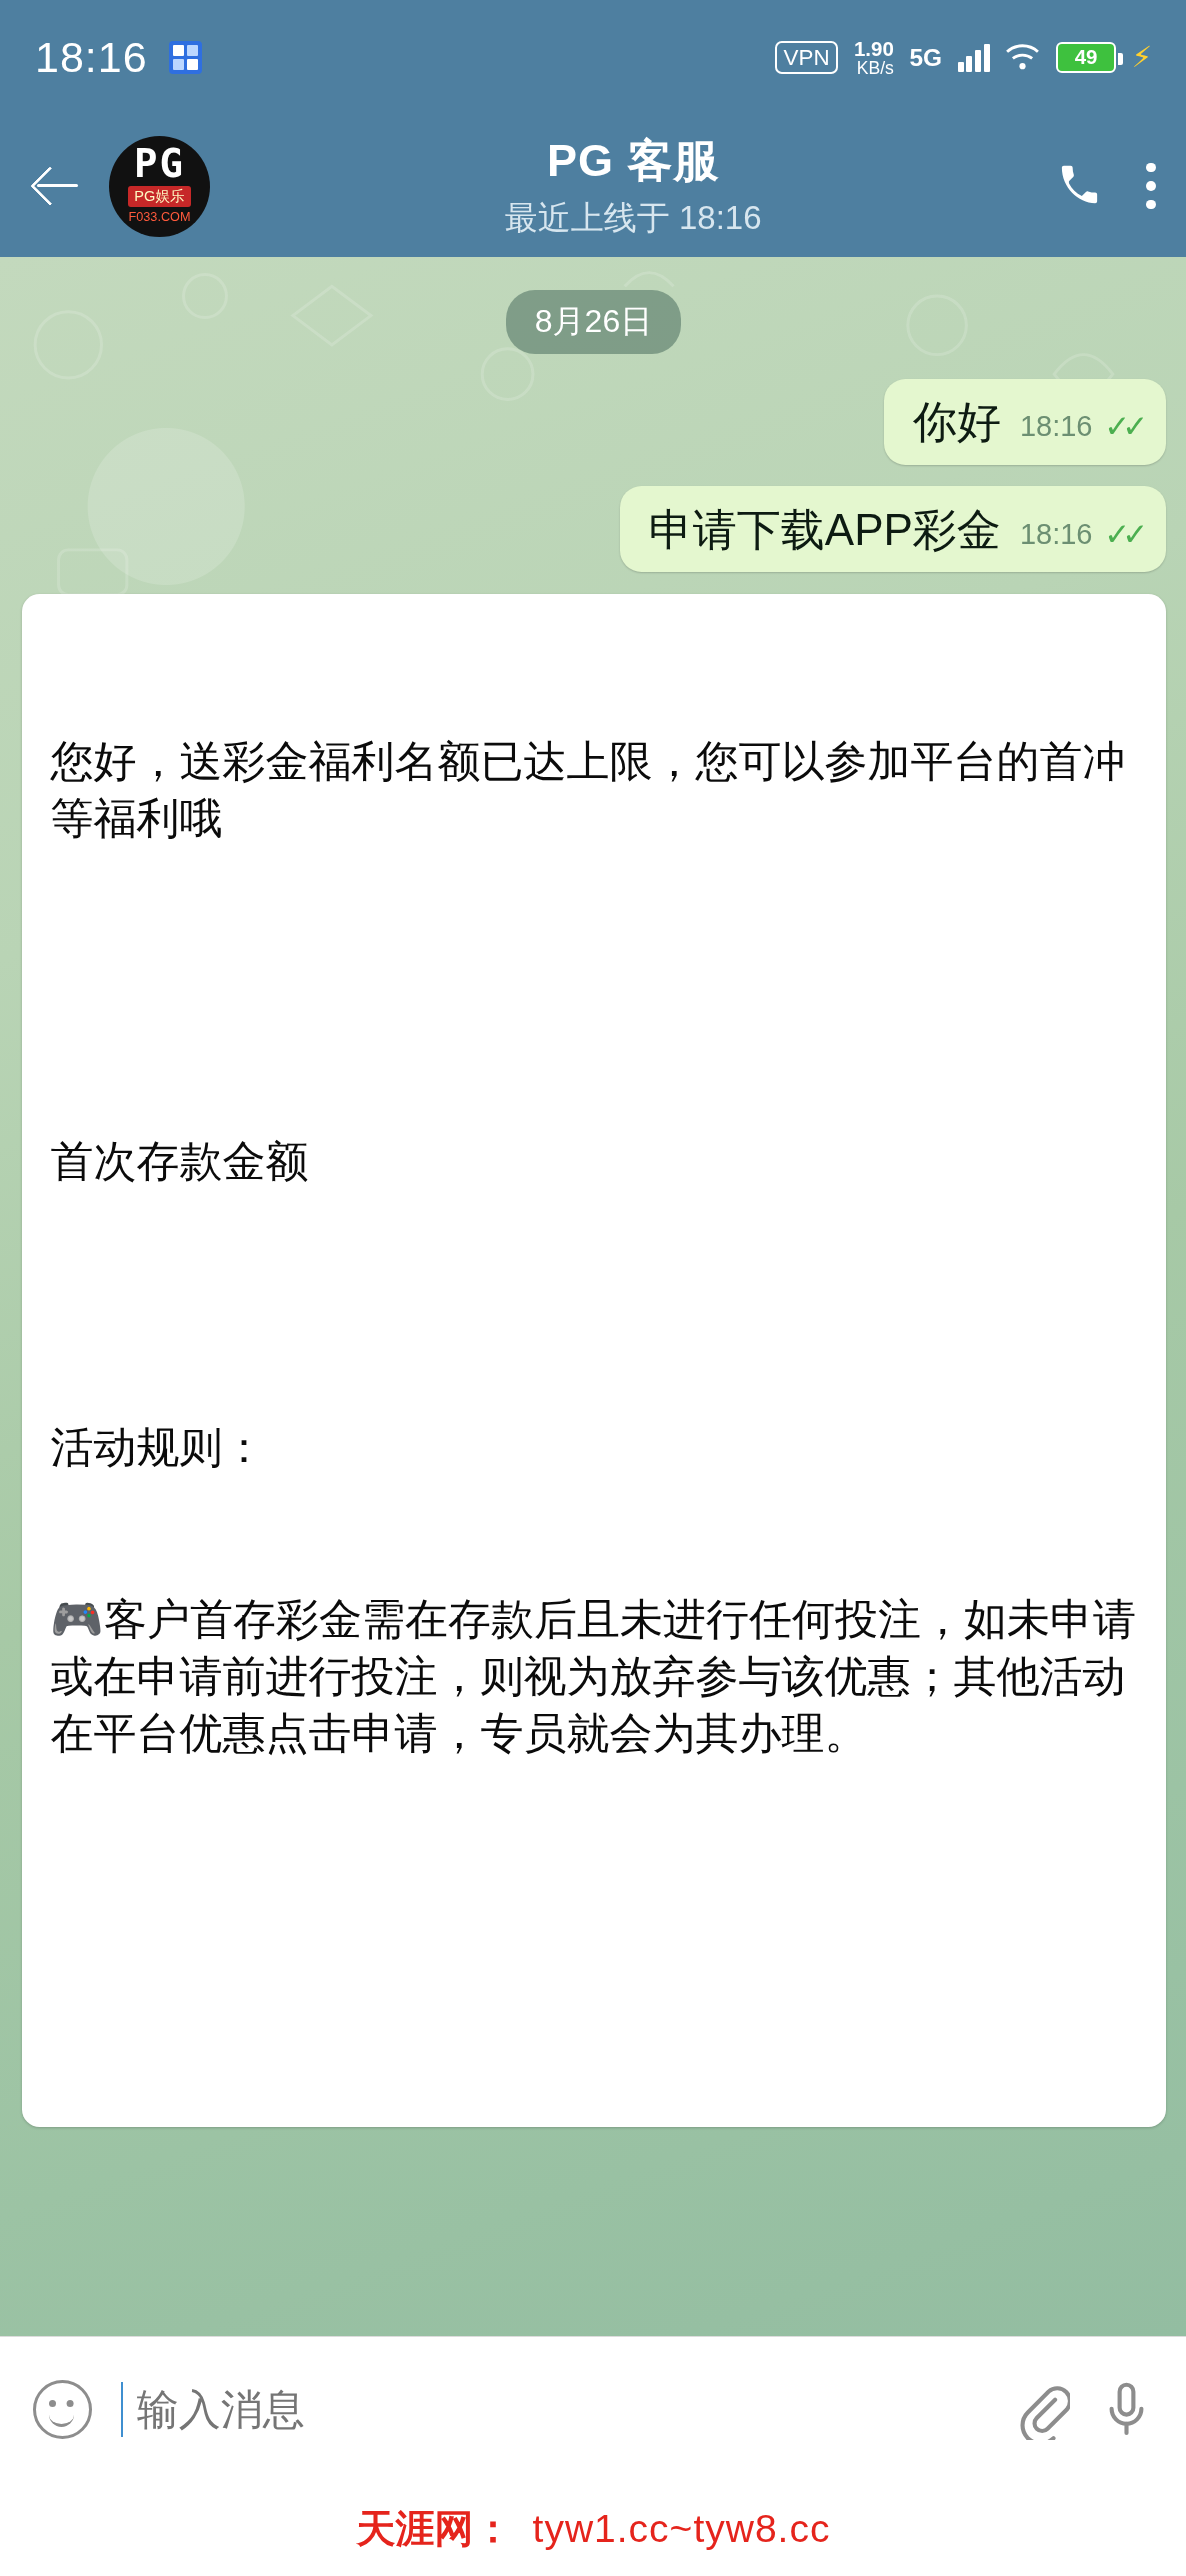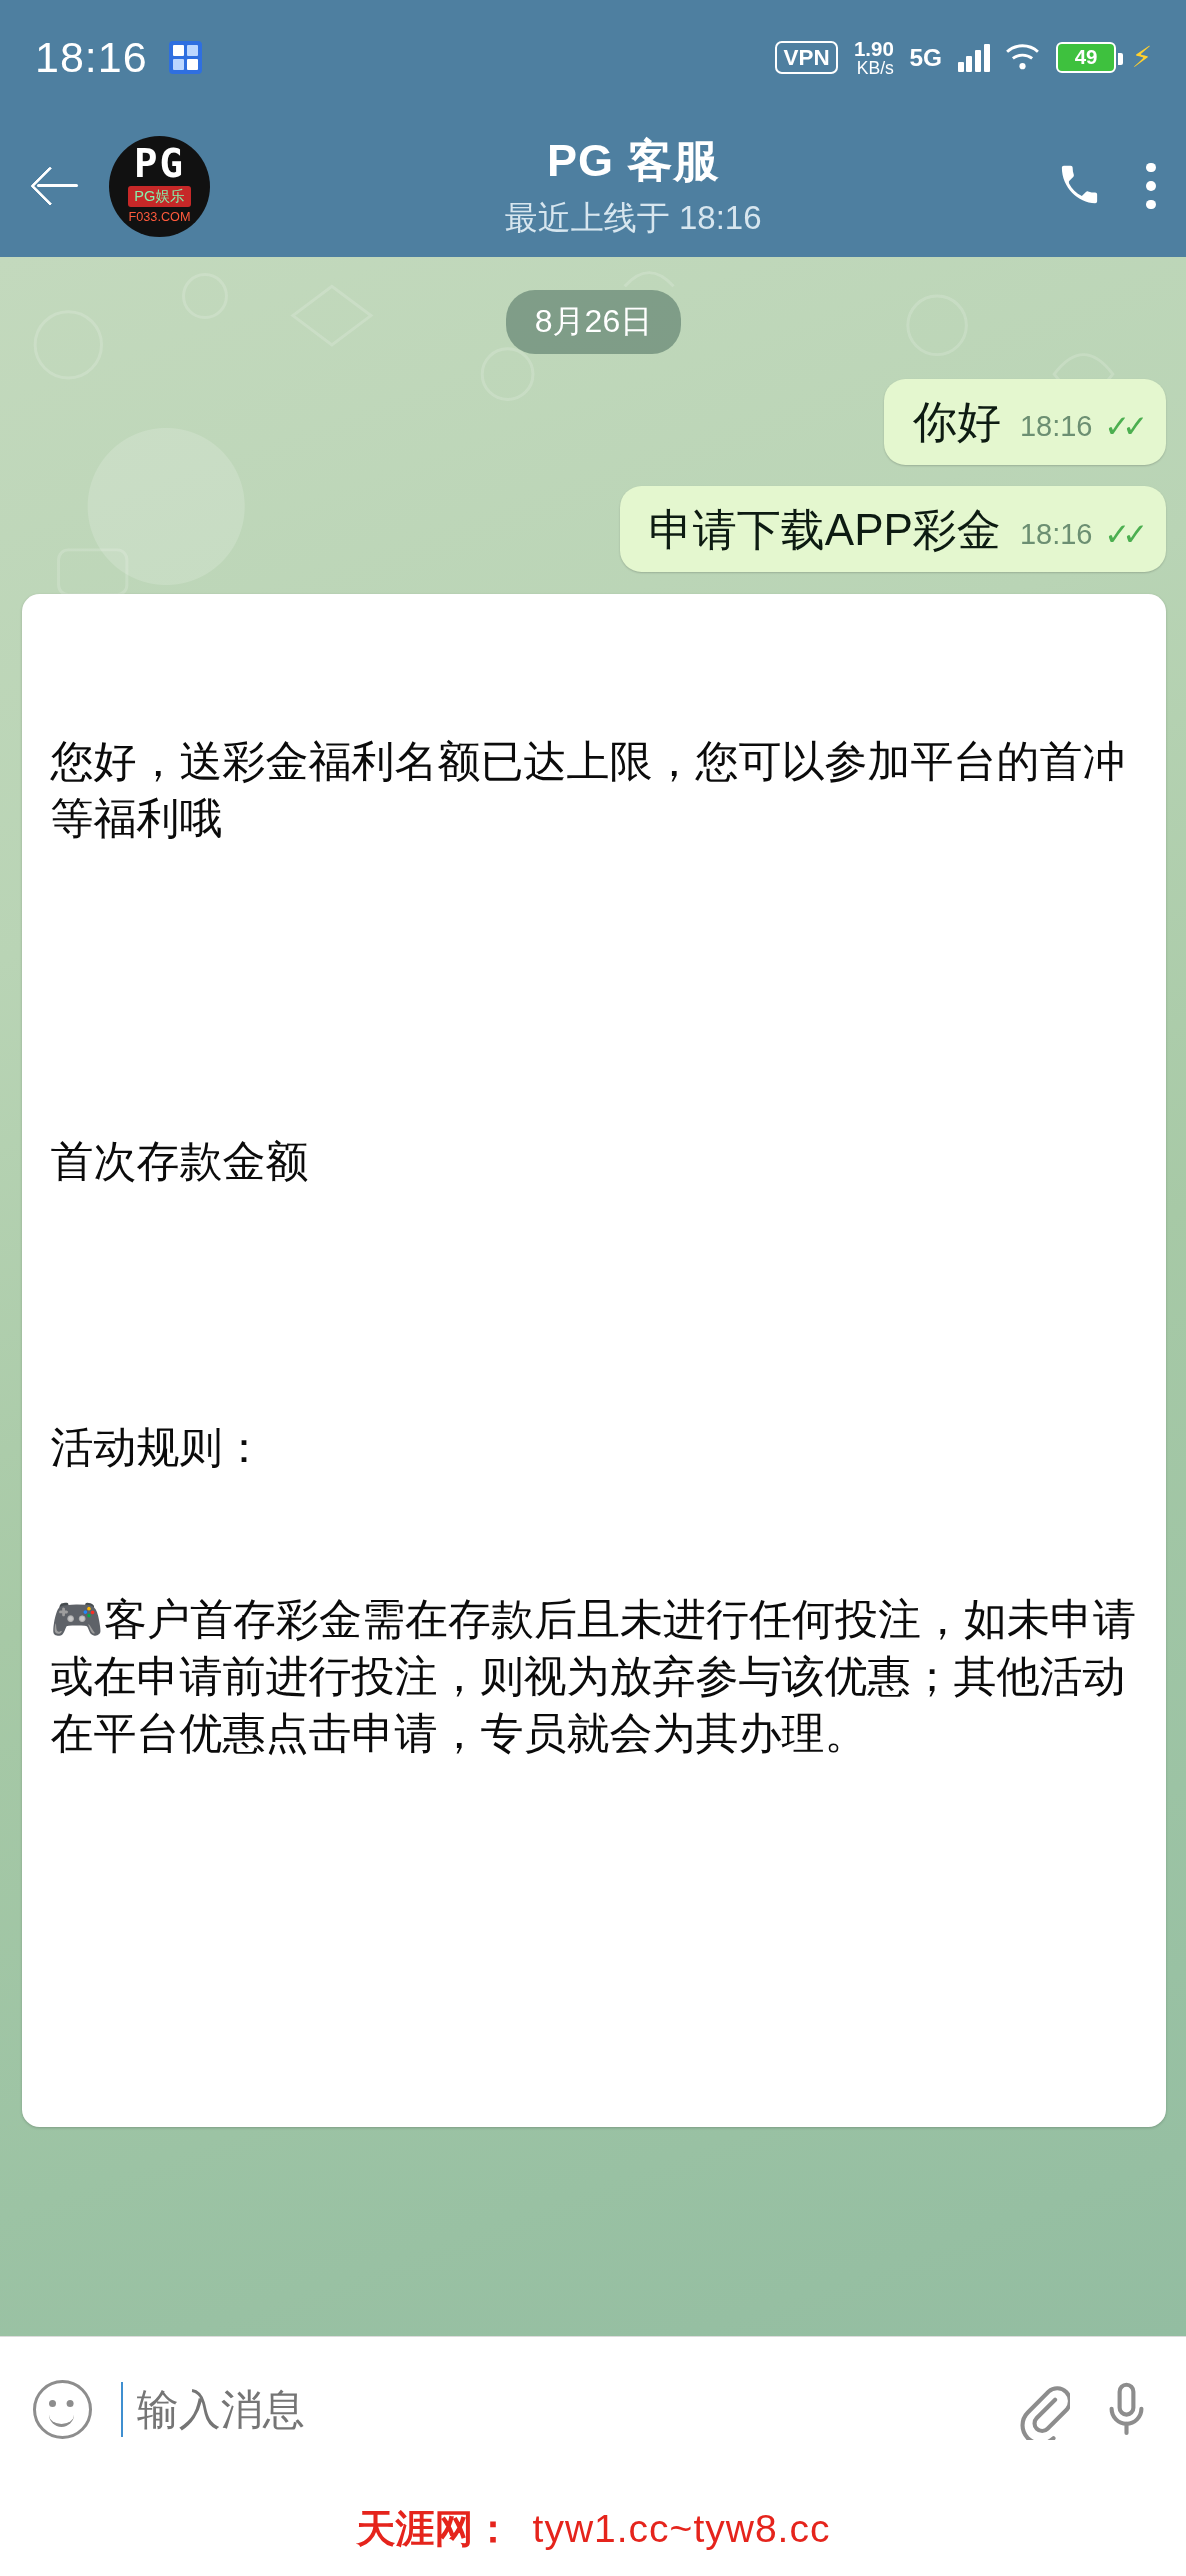--- a/index.html
+++ b/index.html
@@ -24,21 +24,21 @@
   .status-sqicon {
     width:33px; height:33px; margin-left:21.5px;
     background:#2f6fe0; border-radius:3.9px;
     display:grid; grid-template-columns:1fr 1fr; grid-template-rows:1fr 1fr; gap:2.9px; padding:3.9px;
   }
   .status-sqicon i { background:#fff; border-radius:1px; display:block; }
   .status-sqicon i:nth-child(2),.status-sqicon i:nth-child(3){ background:#bcd7ff; }
   .status-right { margin-left:auto; display:flex; align-items:center; gap:15.6px; }
   .vpn-box {
     border:2.9px solid #fff; border-radius:6.8px; padding:2px 6.8px;
-    font-size:22.4px; font-weight:700; line-height:1.15;
+    font-size:22.4px; font-weight:400; line-height:1.15;
   }
   .netspeed { font-size:20.5px; line-height:1.05; text-align:right; font-weight:700; }
   .netspeed small { display:block; font-size:17.6px; font-weight:400; }
   .fiveg { font-size:24.4px; font-weight:700; line-height:1.05; }
   .bars { display:flex; align-items:flex-end; gap:2.9px; height:29px; }
   .bars b { width:5.9px; background:#fff; display:block; border-radius:1px; }
   .bars b:nth-child(1){height:9.8px}.bars b:nth-child(2){height:15.6px}
   .bars b:nth-child(3){height:21.5px}.bars b:nth-child(4){height:28px}
   .wifi-ic { width:35px; height:27px; position:relative; }
   .batt {
@@ -64,21 +64,21 @@
     content:""; position:absolute; left:6.8px; top:13.7px; width:25px; height:25px;
     border-left:3.9px solid #fff; border-bottom:3.9px solid #fff; transform:rotate(45deg); border-radius:2px;
   }
   .avatar {
     width:101px; height:101px; border-radius:50%; flex:0 0 auto;
     background:#111; overflow:hidden; position:relative;
     display:flex; flex-direction:column; align-items:center; justify-content:center;
   }
   .avatar .pg { color:#fff; font-weight:700; font-size:39px; letter-spacing:2px; line-height:1; margin-top:-3.9px;
     font-family:"DejaVu Sans Mono",monospace; }
-  .avatar .pgsub { background:#c62828; color:#86efac; font-size:14.6px; padding:1px 5.9px; border-radius:2.9px; margin-top:2.9px; }
+  .avatar .pgsub { background:#c62828; color:#fef9c3; font-size:14.6px; padding:1px 5.9px; border-radius:2.9px; margin-top:2.9px; }
   .avatar .pgdom { color:#ff5a3c; font-size:12.7px; margin-top:2.9px; letter-spacing:0; }
   .hdr-text { display:flex; flex-direction:column; justify-content:center; flex:1 1 auto; min-width:0;align-items:center; }
   .hdr-title { font-size:45px; font-weight:700; letter-spacing:1px; }
   .hdr-sub { font-size:33px; color:#d7e6ef; margin-top:5.9px; }
   .hdr-actions { display:flex; align-items:center; gap:39px; }
   .phone-ic { width:47px; height:47px; cursor:pointer; }
   .dots { width:11.7px; display:flex; flex-direction:column; gap:8.8px; cursor:pointer; padding:3.9px; }
   .dots i { width:9.8px; height:9.8px; background:#fff; border-radius:50%; display:block; }
 
   

